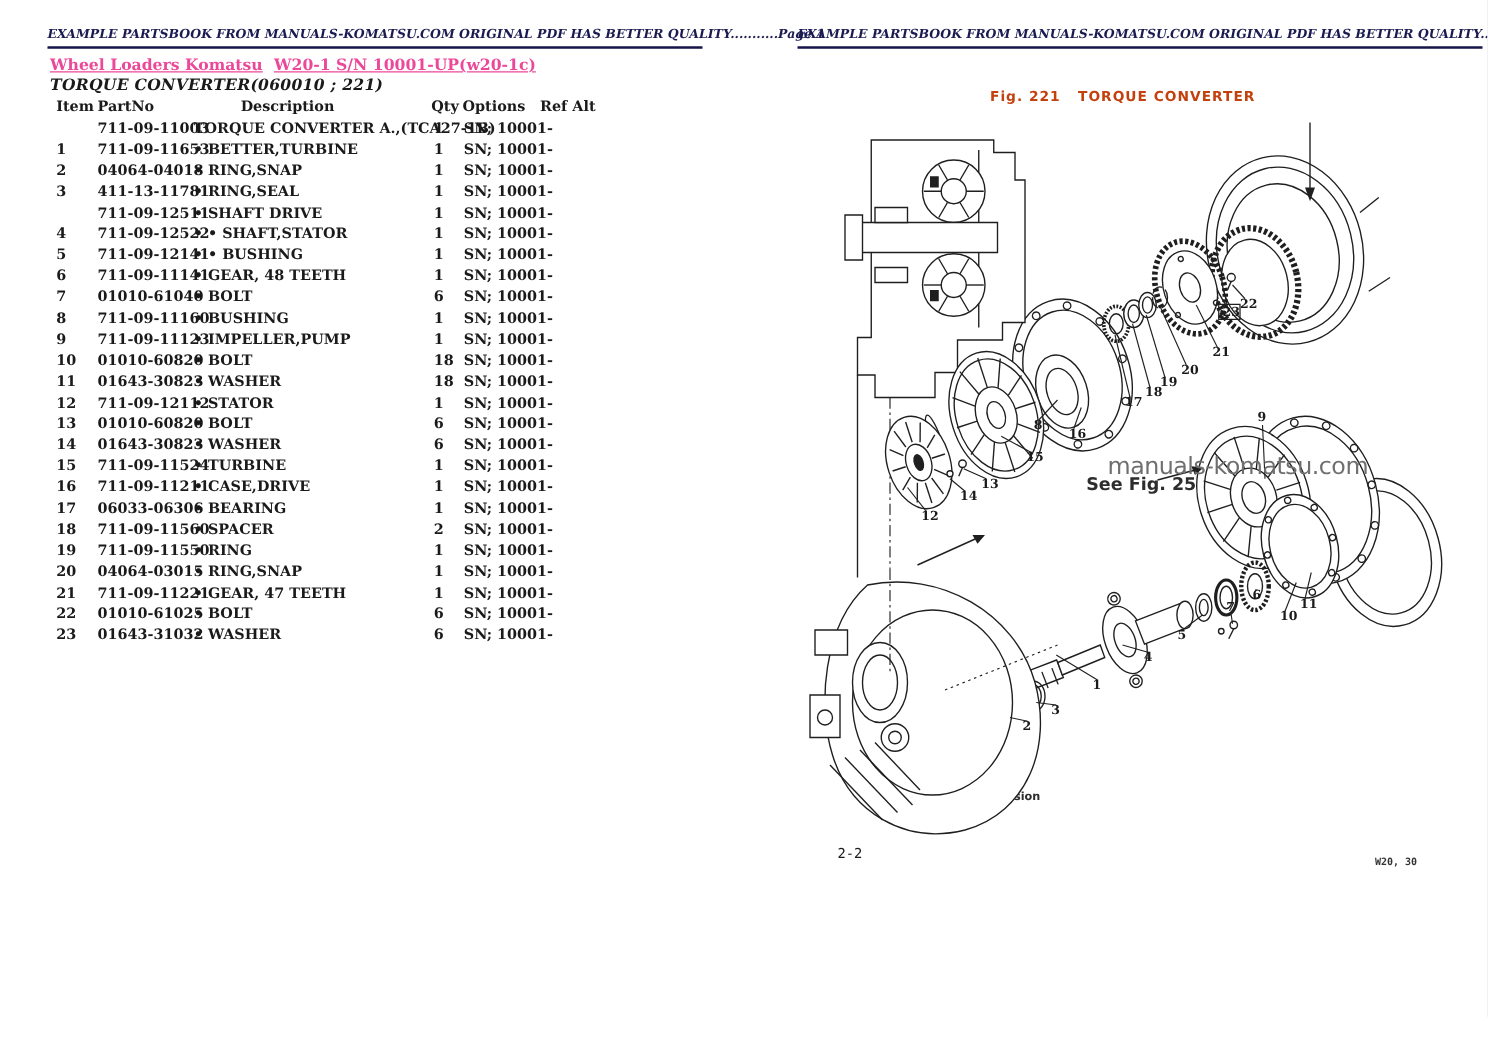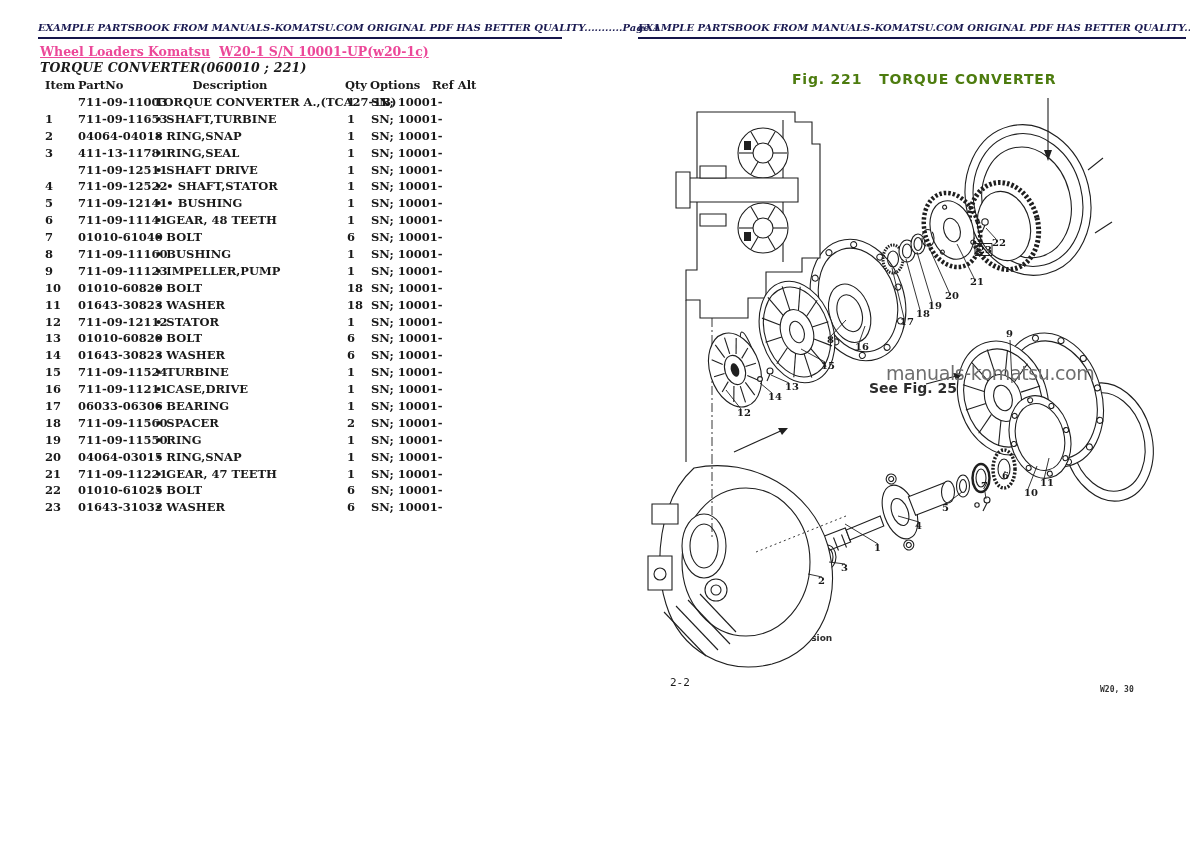--- a/index.html
+++ b/index.html
@@ -22,21 +22,21 @@
   .h-ref{left:387px;}
   #table-rows{position:relative;}
   .t-row{position:relative;height:16.9px;}
   .t-row span{position:absolute;top:0;white-space:nowrap;}
   .c-item{left:0;width:30px;}
   .c-part{left:33px;width:76px;}
   .c-desc{left:110px;width:192px;}
   .c-qty{left:302px;width:22px;}
   .c-opt{left:326px;width:80px;}
   .fig-title{position:absolute;left:792px;top:71px;font-family:"DejaVu Sans",sans-serif;
-             font-size:14px;font-weight:600;letter-spacing:.8px;color:#4d7c0f;white-space:pre;}
+             font-size:11px;font-weight:600;letter-spacing:.8px;color:#c2410c;white-space:pre;}
   .watermark{position:absolute;left:886px;top:350px;font-family:"DejaVu Sans",sans-serif;
              font-size:19px;letter-spacing:-0.4px;color:#6f6f6f;z-index:5;margin-top:12px;}
   .lbl{position:absolute;font-family:"DejaVu Sans",sans-serif;color:#2d2d2d;white-space:nowrap;}
   .lbl-engine{left:1021px;top:171px;font-size:8px;font-weight:600;}
   .lbl-254{left:869px;top:380px;font-size:14px;font-weight:bold;}
   .lbl-251{left:700px;top:633px;font-size:9px;font-weight:bold;}
   .footer-left{position:absolute;left:670px;top:676px;font-size:11px;font-family:"DejaVu Sans Mono",monospace;}
   .footer-right{position:absolute;left:1100px;top:685px;font-size:8px;font-family:"DejaVu Sans Mono",monospace;color:#333;font-weight:bold;}
   #diagram{position:absolute;left:595px;top:60px;z-index:1;}
   #diagram *{vector-effect:non-scaling-stroke;}
@@ -77,21 +77,21 @@
           <div class="t-row">
             <span class="c-item"></span>
             <span class="c-part">711-09-11003</span>
             <span class="c-desc">TORQUE CONVERTER A.,(TCA27-1B)</span>
             <span class="c-qty">1</span>
             <span class="c-opt">SN; 10001-</span>
           </div>
           <div class="t-row">
             <span class="c-item">1</span>
             <span class="c-part">711-09-11653</span>
-            <span class="c-desc">• SHAFT,TURBINE</span>
+            <span class="c-desc">• BETTER,TURBINE</span>
             <span class="c-qty">1</span>
             <span class="c-opt">SN; 10001-</span>
           </div>
           <div class="t-row">
             <span class="c-item">2</span>
             <span class="c-part">04064-04018</span>
             <span class="c-desc">• RING,SNAP</span>
             <span class="c-qty">1</span>
             <span class="c-opt">SN; 10001-</span>
           </div>

